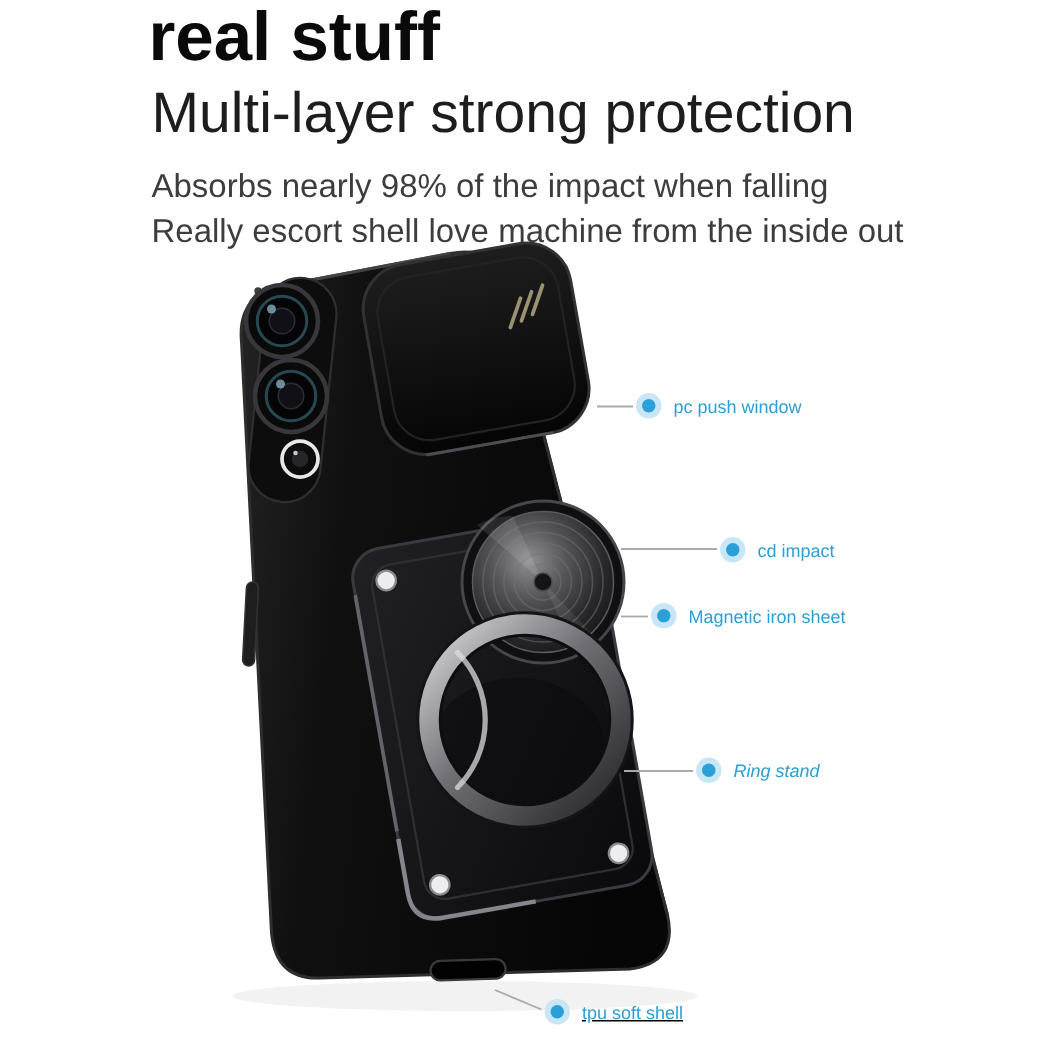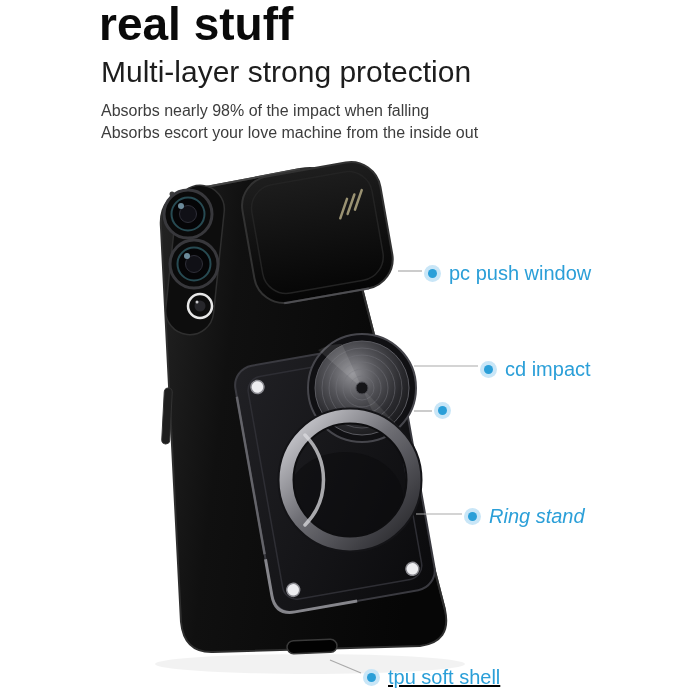--- a/index.html
+++ b/index.html
@@ -1,28 +1,28 @@
 <!DOCTYPE html>
 <html><head>
 <meta charset="utf-8">
 <style>
   html,body{margin:0;padding:0;}
   body{width:700px;height:700px;background:#ffffff;position:relative;overflow:hidden;
        font-family:"Liberation Sans","DejaVu Sans",sans-serif;}
   .stage{position:absolute;inset:0;width:700px;height:568px;}
   .header{position:absolute;left:99px;top:0;}
   .title{margin:0;font-size:46px;line-height:1.08;font-weight:800;color:#0a0a0a;letter-spacing:0;}
-  .subtitle{margin:5px 0 0 2px;font-size:30px;line-height:1.15;font-weight:400;color:#1d1d1d;}
-  .desc{margin:11px 0 17px 2px;font-size:16px;line-height:1.37;color:#3d3d3d;}
+  .subtitle{margin:5px 0 0 2px;font-size:38px;line-height:1.15;font-weight:400;color:#1d1d1d;}
+  .desc{margin:11px 0 17px 2px;font-size:22px;line-height:1.37;color:#3d3d3d;}
   .illustration{position:absolute;left:0;top:0;}
   .callout{position:absolute;display:flex;align-items:center;gap:8px;}
   .callout-dot{width:17px;height:17px;border-radius:50%;background:#c9e6f7;
                display:flex;align-items:center;justify-content:center;flex:0 0 auto;}
   .callout-dot-core{width:9px;height:9px;border-radius:50%;background:#2b9fd8;}
-  .callout-label{font-size:20px;color:#2b9fd8;white-space:nowrap;}
+  .callout-label{font-size:12px;color:#2b9fd8;white-space:nowrap;}
   .hole{fill:#ededf0;stroke:#8a8a90;stroke-width:1.5;}
 </style>
 </head>
 <body>
 
 <div class="stage">
 
   <svg class="illustration" width="700" height="700" viewBox="0 0 700 700">
     <defs>
       <linearGradient id="caseGrad" x1="0" y1="0" x2="1" y2="0.2">
@@ -140,21 +140,21 @@
       <line x1="416" y1="514" x2="462" y2="514"></line>
       <line x1="330" y1="660" x2="361" y2="673"></line>
     </g>
   </svg>
 
   <div class="header">
     <h1 class="title">real stuff</h1>
     <h2 class="subtitle">Multi-layer strong protection</h2>
     <div class="desc">
       <div>Absorbs nearly 98% of the impact when falling</div>
-      <div>Absorbs escort your love machine from the inside out</div>
+      <div>Really escort shell love machine from the inside out</div>
     </div>
   </div>
 
   <div class="callout" style="left:424px;top:262px;">
     <span class="callout-dot">
         <span class="callout-dot-core"></span>
       </span>
     <span class="callout-label">pc push window</span>
   </div>
 
@@ -162,20 +162,21 @@
     <span class="callout-dot">
         <span class="callout-dot-core"></span>
       </span>
     <span class="callout-label">cd impact</span>
   </div>
 
   <div class="callout" style="left:434px;top:402px;">
     <span class="callout-dot">
         <span class="callout-dot-core"></span>
       </span>
+    <span class="callout-label">Magnetic iron sheet</span>
   </div>
 
   <div class="callout" style="left:464px;top:505px;font-style:italic;">
     <span class="callout-dot">
         <span class="callout-dot-core"></span>
       </span>
     <span class="callout-label">Ring stand</span>
   </div>
 
   <div class="callout" style="left:363px;top:666px;text-decoration:underline;">

